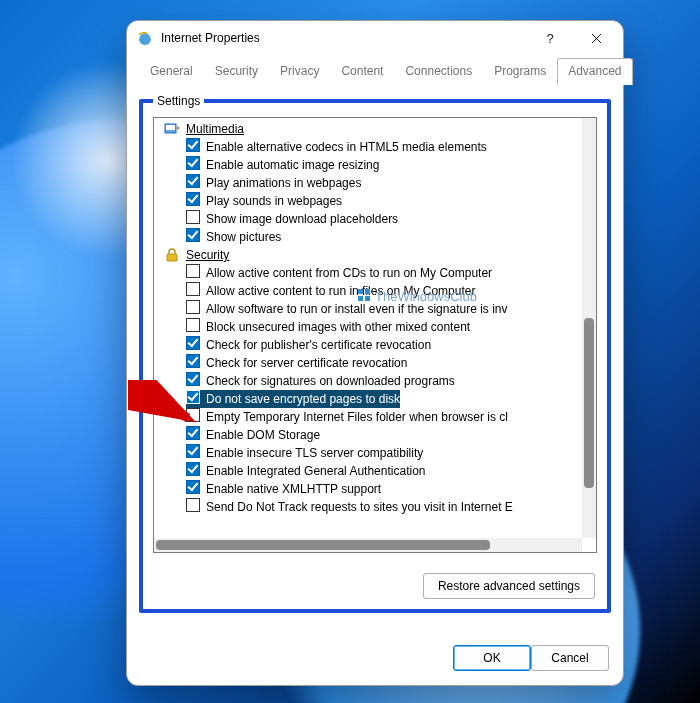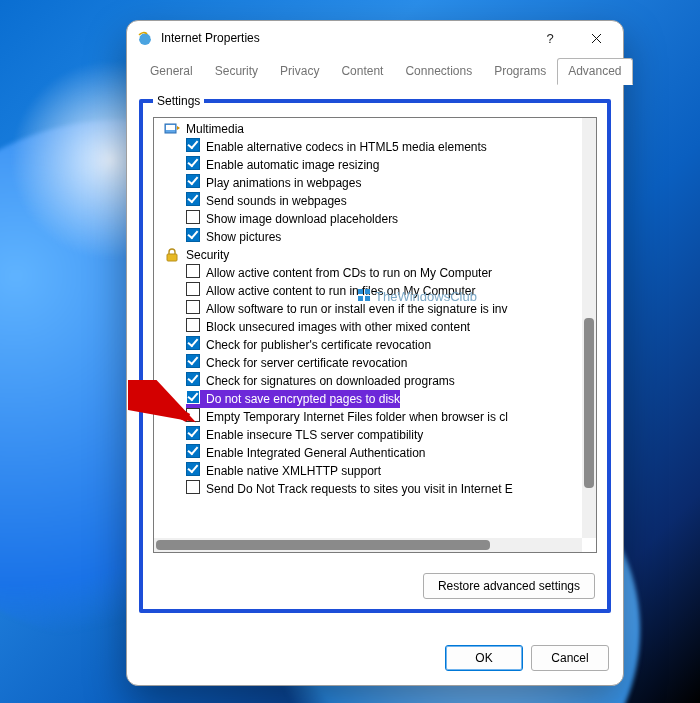--- a/index.html
+++ b/index.html
@@ -124,29 +124,30 @@
     display: flex; align-items: center;
   }
   .hscroll .thumb {
     margin-left: 2px;
     height: 10px; width: 78%;
     background: #8a8a8a; border-radius: 4px;
   }
   .cat {
     display: flex; align-items: center; gap: 6px;
     padding: 1px 0 1px 6px;
+    text-decoration: underline;
   }
   .cat .caticon { width: 16px; height: 16px; display:flex; align-items:center; justify-content:center;}
   .row {
     display: flex; gap: 6px;
     padding: 0 0 0 28px;
     line-height: 18px;
   }
   .row.sel {
-    background: #6d28d9;
+    background: #0c4a6e;
     color: #fff;
     margin-left: 28px;
     padding-left: 0;
     width: max-content;
   }
   .row.sel .cb { margin-left: 0;}
   .cb {
     width: 14px; height: 14px;
     border: 1px solid #333;
     background: #fff;
@@ -184,21 +185,20 @@
     border: 1px solid #adadad;
     border-radius: 3px;
     font-family: inherit;
     font-size: 12px;
     text-align: center;
   }
   .btn.primary { border-color: #0078d7; box-shadow: inset 0 0 0 1px #6fb3ee;}
   .footer {
     display: flex;
     justify-content: flex-end;
-    gap: 8px;
     padding: 20px 14px 14px 14px;
     border-top: none;
   }
   .arrow {
     position: absolute;
     left: 128px; top: 380px;
     pointer-events: none;
   }
 </style>
 </head>
@@ -259,21 +259,21 @@
             <div class="row">
               <span class="cb checked"></span>
               <span>Enable automatic image resizing</span>
             </div>
             <div class="row">
               <span class="cb checked"></span>
               <span>Play animations in webpages</span>
             </div>
             <div class="row">
               <span class="cb checked"></span>
-              <span>Send sounds in webpages</span>
+              <span>Play sounds in webpages</span>
             </div>
             <div class="row">
               <span class="cb"></span>
               <span>Show image download placeholders</span>
             </div>
             <div class="row">
               <span class="cb checked"></span>
               <span>Show pictures</span>
             </div>
             <div class="cat">
@@ -313,20 +313,24 @@
               <span class="cb checked"></span>
               <span>Check for signatures on downloaded programs</span>
             </div>
             <div class="row sel">
               <span class="cb checked"></span>
               <span>Do not save encrypted pages to disk</span>
             </div>
             <div class="row">
               <span class="cb"></span>
               <span>Empty Temporary Internet Files folder when browser is cl</span>
+            </div>
+            <div class="row">
+              <span class="cb checked"></span>
+              <span>Enable DOM Storage</span>
             </div>
             <div class="row">
               <span class="cb checked"></span>
               <span>Enable insecure TLS server compatibility</span>
             </div>
             <div class="row">
               <span class="cb checked"></span>
               <span>Enable Integrated General Authentication</span>
             </div>
             <div class="row">

